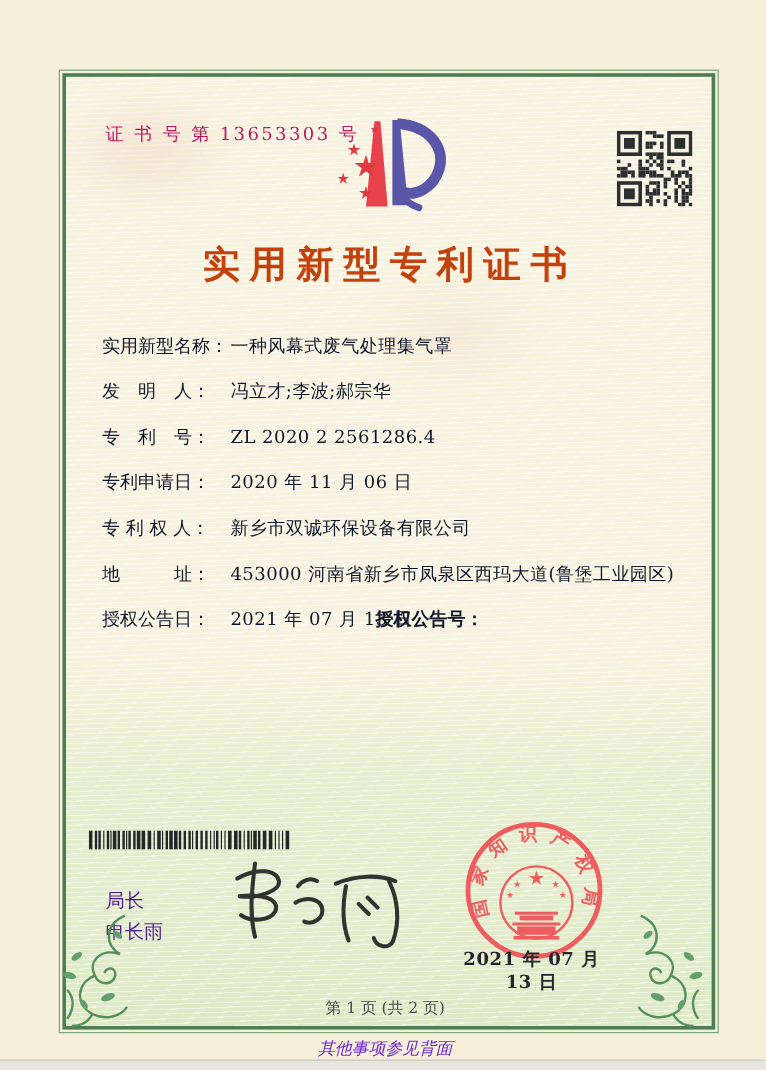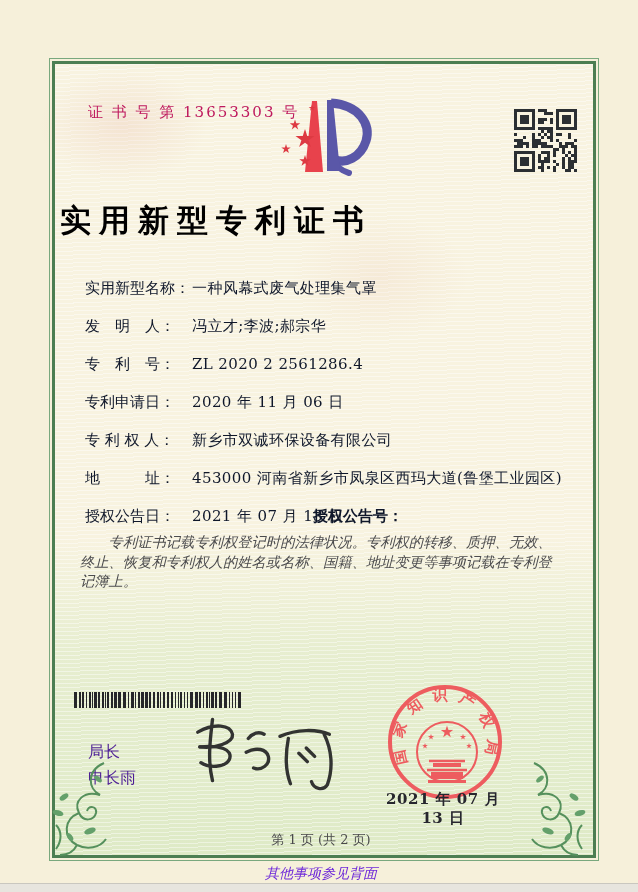--- a/index.html
+++ b/index.html
@@ -22,21 +22,21 @@
   }
   .ghost{position:absolute;border-radius:50%;pointer-events:none;}
   .ghost1{left:38px;top:68px;width:170px;height:115px;background:radial-gradient(rgba(214,120,108,.12),rgba(214,120,108,0) 70%);}
   .ghost2{left:290px;top:212px;width:180px;height:130px;background:radial-gradient(rgba(214,130,108,.08),rgba(214,130,108,0) 70%);}
   
   .cert-no{position:absolute;left:88px;top:103px;font-size:15px;letter-spacing:2px;color:#be185d;}
   .logo{position:absolute;left:272px;top:93px;width:112px;height:88px;}
   .qr{position:absolute;left:514px;top:109px;width:63px;height:63px;}
   .title{
     position:absolute;left:52px;top:200px;width:538px;
-    font-size:31px;font-weight:600;color:#000000;
+    text-align:center;font-size:31px;font-weight:600;color:#c2410c;
     letter-spacing:8px;text-indent:8px;
   }
   
   .row{position:absolute;left:85px;width:480px;font-size:15px;color:#0f172a;white-space:nowrap;}
   .row .lab{display:inline-block;width:107px;}
   .row .val{letter-spacing:.4px;}
   .row .lab2{position:absolute;left:228px;font-weight:bold;}
   .row .val2{position:absolute;left:345px;letter-spacing:.4px;}
   .r1{top:279px}.r2{top:317px}.r3{top:355px}.r4{top:393px}.r5{top:431px}.r6{top:469px}.r7{top:507px}
   
@@ -231,21 +231,20 @@
 </div>
 <div class="row r6">
   <span class="lab">地　　　址：</span><span class="val">453000 河南省新乡市凤泉区西玛大道(鲁堡工业园区)</span>
 </div>
 <div class="row r7">
   <span class="lab">授权公告日：</span><span class="val">2021 年 07 月 13 日</span>
   <span class="lab2">授权公告号：</span>
 </div>
 
 <div class="body-text">
-  <p>专利证书记载专利权登记时的法律状况。专利权的转移、质押、无效、终止、恢复和专利权人的姓名或名称、国籍、地址变更等事项记载在专利登记簿上。</p>
 </div>
 
 <svg id="barcode-svg" class="barcode" viewBox="0 0 172 16" fill="#26262a">
     <rect x="0" y="0" width="3" height="16"></rect>
     <rect x="5" y="0" width="2" height="16"></rect>
     <rect x="8" y="0" width="2" height="16"></rect>
     <rect x="12" y="0" width="1" height="16"></rect>
     <rect x="15" y="0" width="2" height="16"></rect>
     <rect x="18" y="0" width="1" height="16"></rect>
     <rect x="20" y="0" width="3" height="16"></rect>

